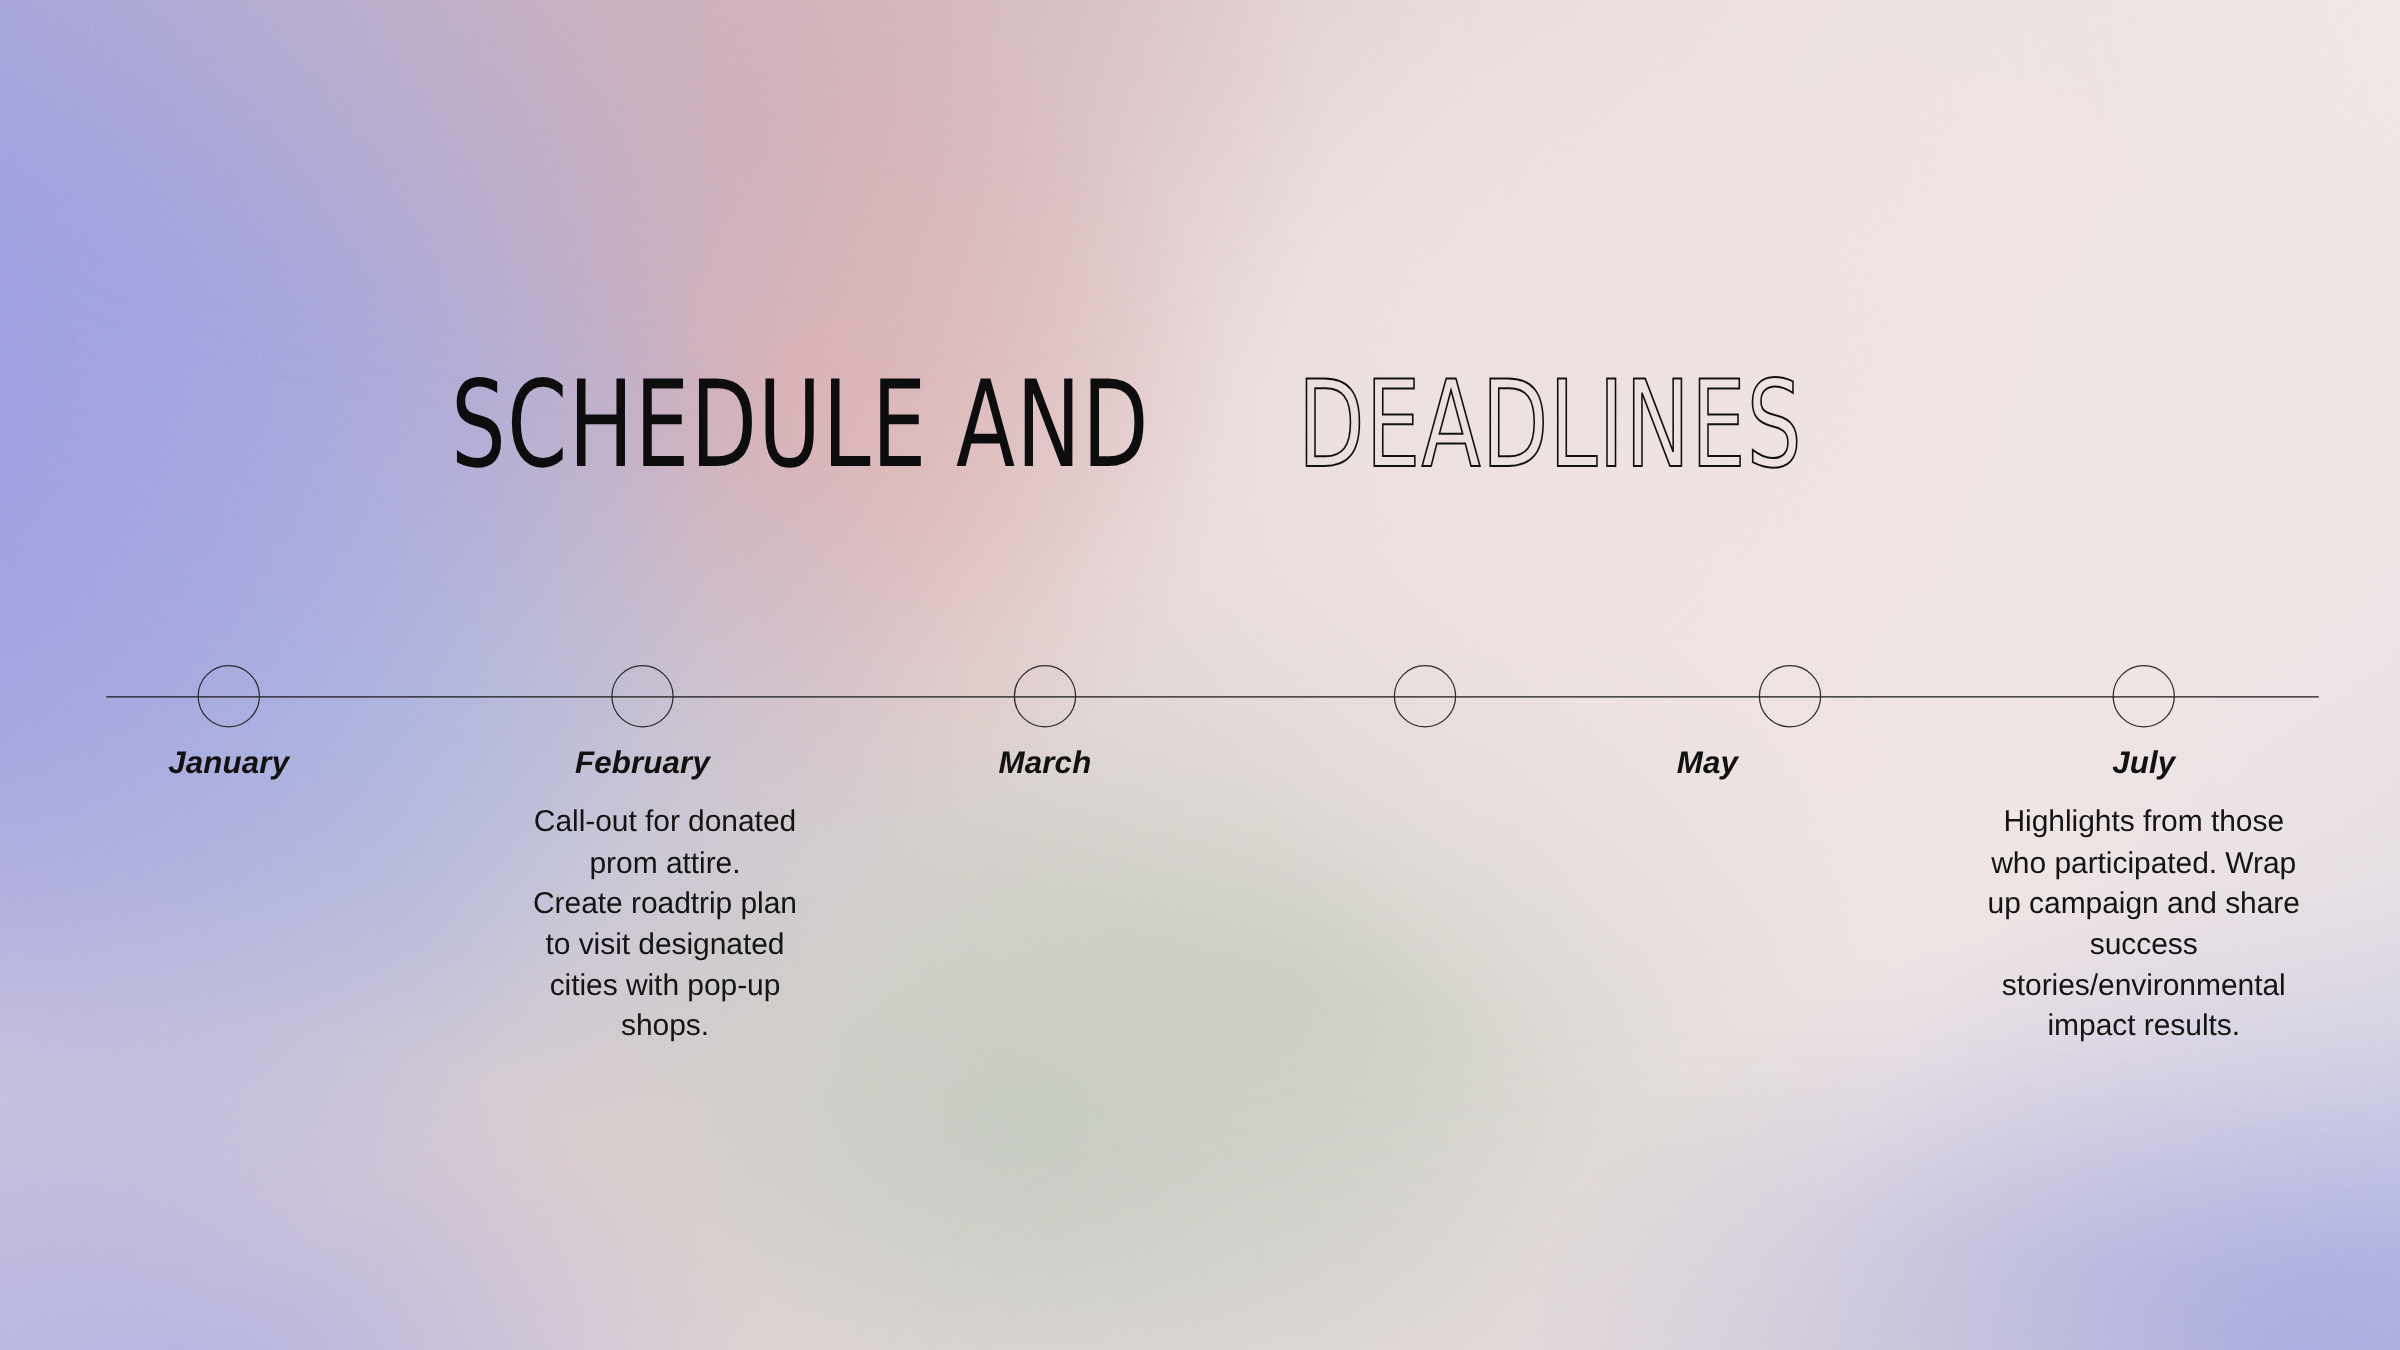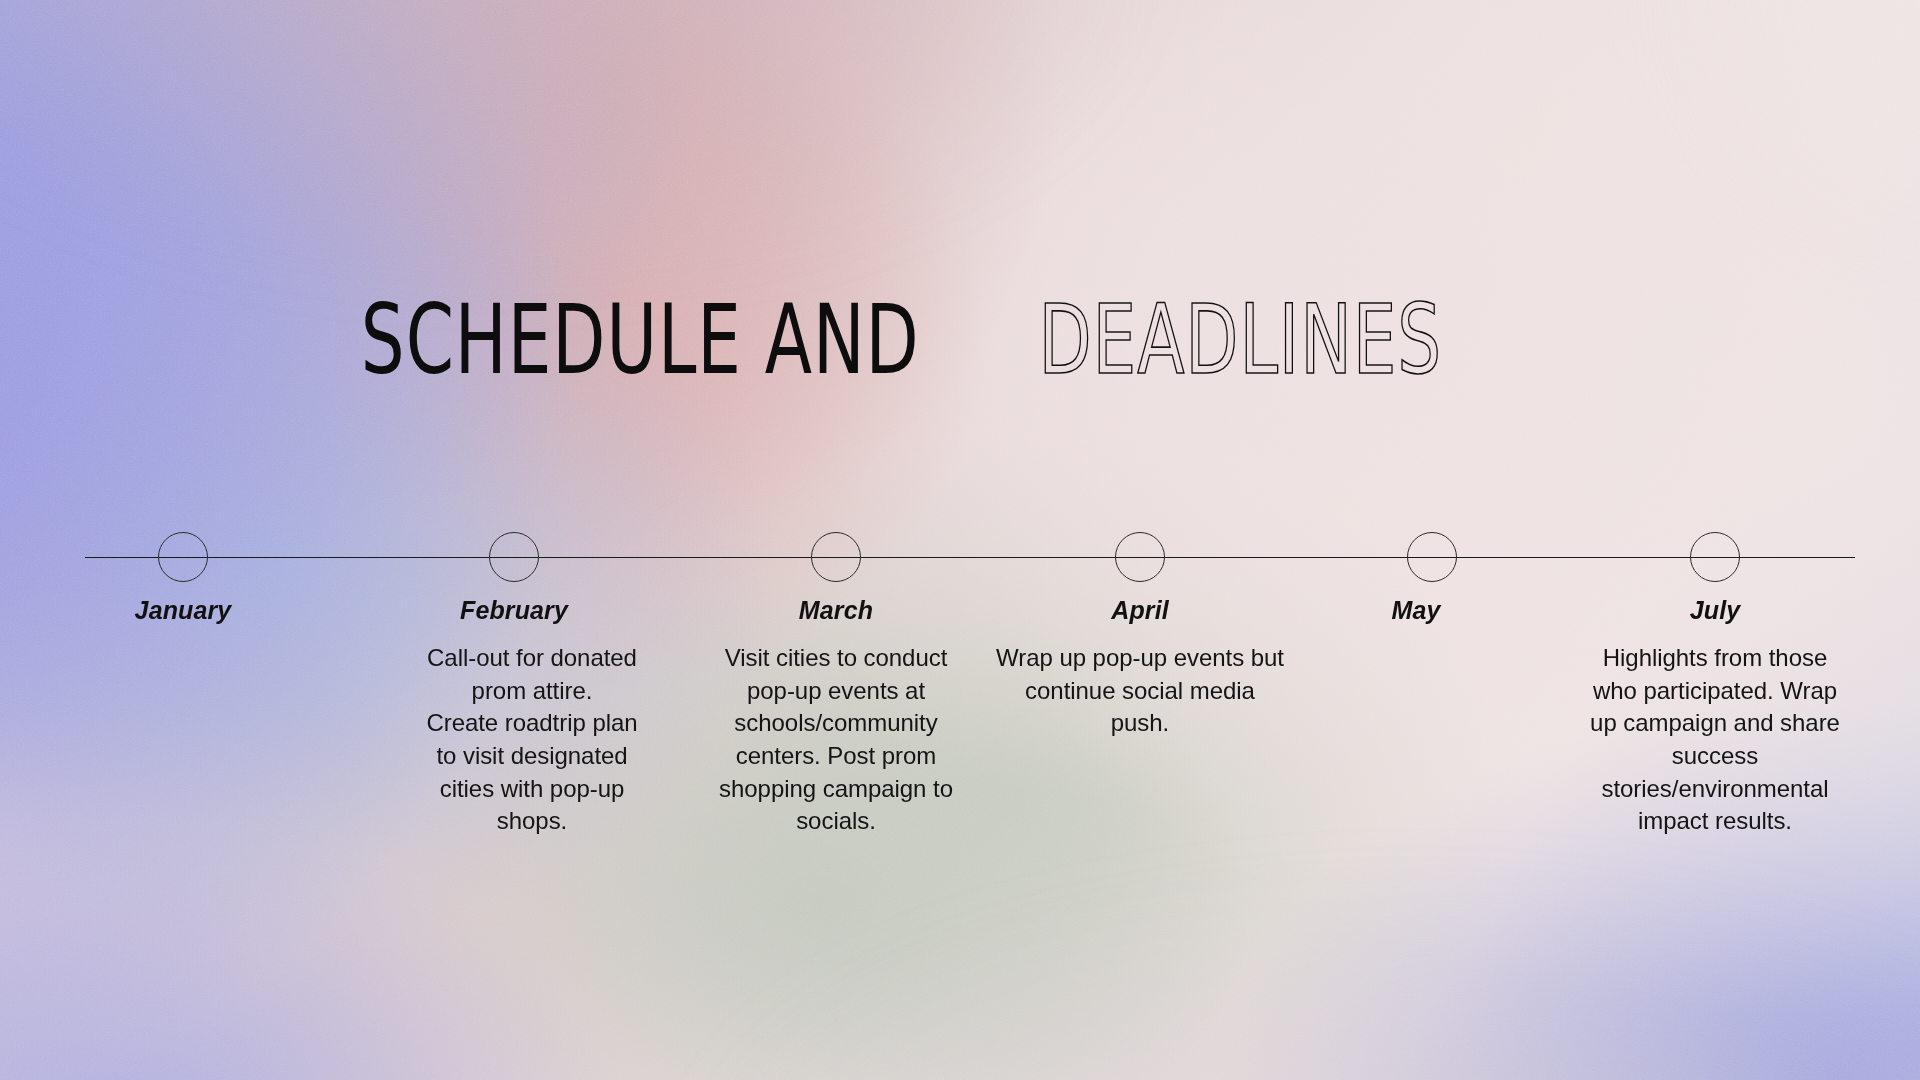--- a/index.html
+++ b/index.html
@@ -202,27 +202,22 @@
   <div class="month-col" style="width: 300px; left: 33px;">
         <div class="month-label">January</div>
       </div>
       <div class="month-col" style="width: 272px; left: 378px;">
         <div class="month-label">February</div>
         <p class="month-desc" style="white-space: pre-line; margin-left: 36px;">Call-out for donated prom attire.
 Create roadtrip plan to visit designated cities with pop-up shops.</p>
       </div>
       <div class="month-col" style="width: 262px; left: 705px;">
         <div class="month-label">March</div>
-        <p class="month-desc" style="white-space: pre-line;">Visit cities to conduct pop-up events at schools/community centers. Post prom shopping campaign to socials.</p>
-      </div>
-      <div class="month-col" style="width: 288px; left: 996px;">
-        <div class="month-label">April</div>
-        <p class="month-desc" style="white-space: pre-line;">Wrap up pop-up events but continue social media push.</p>
-      </div>
-      <div class="month-col" style="width: 262px; left: 1285px;">
+      </div>
+      <div class="month-col" style="width: 262px; left: 1235px;">
         <div class="month-label">May</div>
       </div>
       <div class="month-col" style="width: 252px; left: 1589px;">
         <div class="month-label">July</div>
         <p class="month-desc" style="white-space: pre-line;">Highlights from those who participated. Wrap up campaign and share success stories/environmental impact results.</p>
       </div>
     </div>
 
 </div>
 

